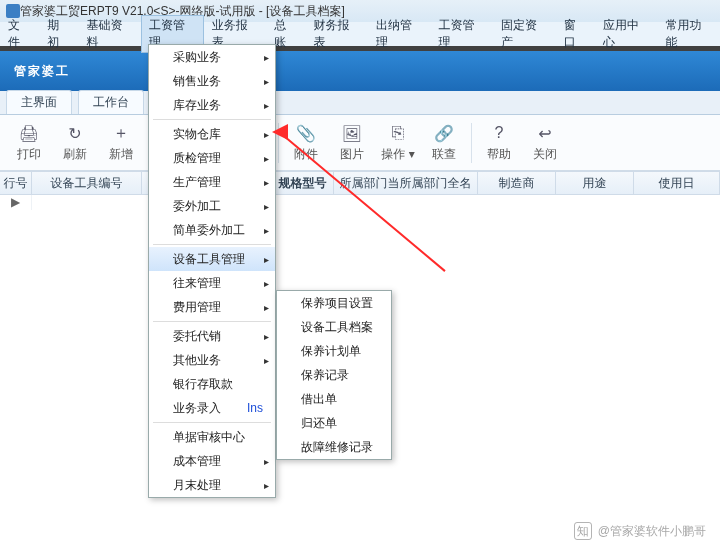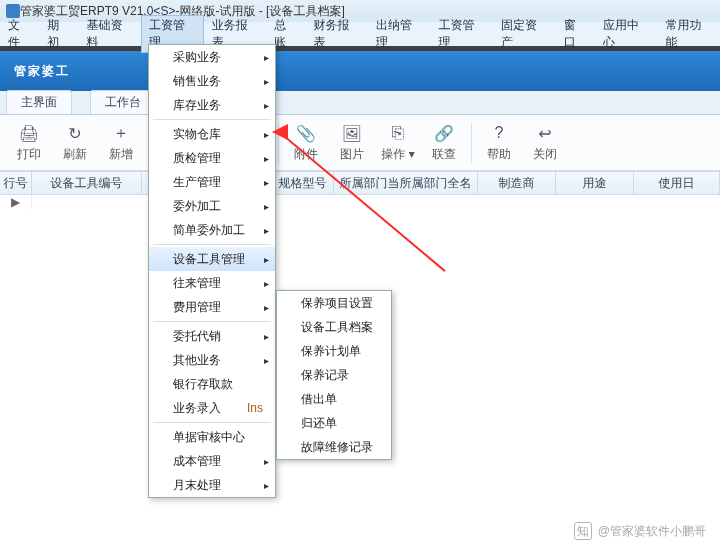--- a/index.html
+++ b/index.html
@@ -3,41 +3,41 @@
 <meta charset="utf-8">
 <style>
 * { margin: 0; padding: 0; box-sizing: border-box; font-family: "Microsoft YaHei", SimSun, sans-serif; font-size: 12px; }
 body { width: 720px; height: 548px; background: #fff; overflow: hidden; position: relative; }
 .titlebar { height: 22px; background: linear-gradient(#e6f0f8,#d8e8f5); display: flex; align-items: center; padding-left: 6px; color: #333; }
 .titlebar .ico { width: 14px; height: 14px; background: #3b7fc4; border-radius: 2px; }
 .menubar { height: 29px; background: #eaf3fb; display: flex; align-items: center; border-bottom: 5px solid #404040; }
 .menubar span { padding: 2px 8px; color: #234; cursor: default; }
 .menubar span.active { background: #cfe3f5; border: 1px solid #9cc1e0; padding: 1px 7px; }
 .banner { height: 40px; background: linear-gradient(#2f88d6,#1c6bb8); color: #fff; font-size: 22px; font-weight: bold; display: flex; align-items: center; padding-left: 14px; letter-spacing: 2px; text-align: center; }
-.tabstrip { height: 24px; background: #e8f0f8; display: flex; align-items: flex-end; border-bottom: 1px solid #b8cde0; padding-left: 6px; gap: 18px; }
+.tabstrip { height: 24px; background: #e8f0f8; display: flex; align-items: flex-end; border-bottom: 1px solid #b8cde0; padding-left: 6px; gap: 6px; }
 .tab { padding: 3px 14px; background: #f7fbff; border: 1px solid #c7d8e8; border-bottom: none; border-radius: 3px 3px 0 0; color: #345; }
 .tab.cut { width: 18px; overflow: hidden; }
 .toolbar { height: 56px; background: #fafcfe; border-bottom: 1px solid #d0dce8; display: flex; align-items: center; padding-left: 6px; }
 .tbtn { width: 46px; display: flex; flex-direction: column; align-items: center; gap: 2px; color: #555; }
 .tbtn .ic { width: 22px; height: 22px; display: flex; align-items: center; justify-content: center; color: #556; font-size: 16px; }
 .tsep { width: 1px; height: 40px; background: #d8e2ec; margin: 0 4px; }
 .gridhead { height: 24px; background: linear-gradient(#f4f8fc,#e6eff8); border-top: 1px solid #cfdbe8; border-bottom: 1px solid #cfdbe8; display: flex; text-align: center; }
 .gh { border-right: 1px solid #cfdbe8; display: flex; align-items: center; justify-content: center; color: #345; }
-.gh0 { width: 32px; } .gh1 { width: 110px; } .gh5 { width: 62px; } .gh6 { width: 144px; } .gh7 { width: 78px; } .gh8 { width: 78px; } .gh9 { flex: 1; }
+.gh0 { width: 32px; } .gh1 { width: 110px; } .gh5 { width: 62px; font-weight: bold; } .gh6 { width: 144px; } .gh7 { width: 78px; } .gh8 { width: 78px; } .gh9 { flex: 1; }
 .gridbody { height: 20px; background: #fff; border-bottom: 1px solid #eef2f6; display: flex; }
 .gridbody div:first-child { width: 32px; border-right: 1px solid #eef2f6; text-align: center; color: #666; }
 .content-bg { position: absolute; left: 0; top: 210px; right: 0; bottom: 0; background: #fff; }
 
 .menu { position: absolute; background: #fff; border: 1px solid #9aa; box-shadow: 2px 2px 6px rgba(0,0,0,.25); }
 .menu1 { left: 148px; top: 44px; width: 128px; }
 .menu2 { left: 276px; top: 290px; width: 116px; }
 .mitem { height: 24px; display: flex; align-items: center; padding: 0 10px 0 24px; position: relative; color: #222; }
 .mitem:hover, .mitem.hl { background: linear-gradient(#e8f2fe,#cfe4fb); }
 .mitem .arr { position: absolute; right: 6px; color: #333; font-size: 10px; }
-.mitem .sc { position: absolute; right: 12px; color: #a16207; }
+.mitem .sc { position: absolute; right: 12px; color: #1d4ed8; }
 .msep { height: 1px; background: #ddd; margin: 2px 4px; }
 
 .arrow-line { position: absolute; left: 278px; top: 130px; width: 218px; height: 2px; background: #ff2a2a; transform-origin: left center; transform: rotate(40deg); pointer-events: none; }
 .arrow-head { position: absolute; left: 272px; top: 122px; pointer-events: none; }
 .arrow-head svg { display: block; }
 .watermark { position: absolute; right: 14px; bottom: 8px; color: rgba(130,130,130,.7); font-size: 14px; display: flex; align-items: center; gap: 6px; }
 .watermark .zh { width: 18px; height: 18px; border: 1px solid rgba(130,130,130,.6); border-radius: 3px; text-align: center; line-height: 16px; }
 </style>
 </head>
 <body>

